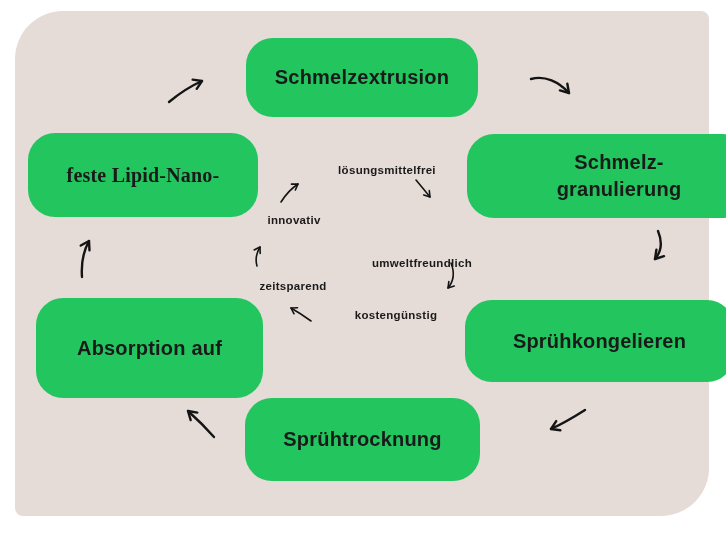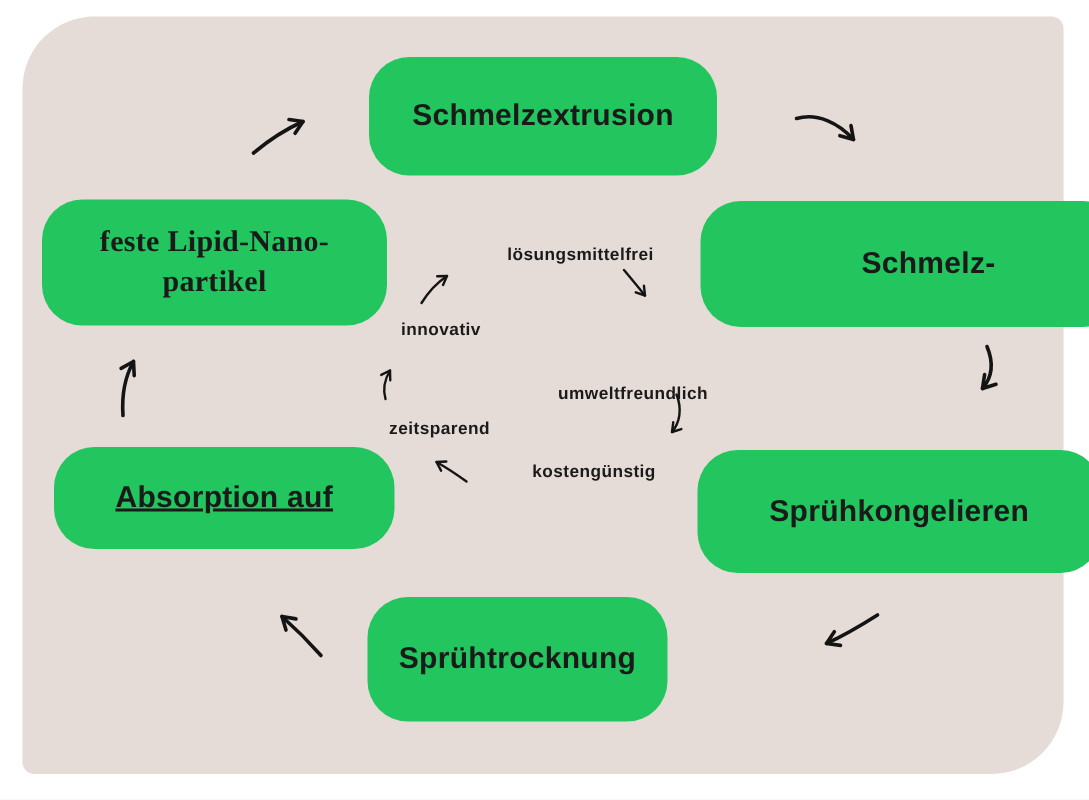--- a/index.html
+++ b/index.html
@@ -29,22 +29,22 @@
     text-align: center;
     color: #1a1a1a;
     font-weight: 700;
     font-size: 20px;
     line-height: 27px;
     letter-spacing: 0.2px;
   }
   #node-schmelzextrusion   { left: 246px; top: 38px;  width: 232px; height: 79px; }
   #node-schmelzgranulierung{ left: 467px; top: 134px; width: 260px; height: 84px; padding-left: 22px; }
   #node-spruehkongelieren  { left: 465px; top: 300px; width: 269px; height: 82px; }
-  #node-spruehtrocknung    { left: 245px; top: 398px; width: 200px; height: 83px; }
-  #node-absorption         { left: 36px;  top: 298px; width: 227px; height: 68px; text-decoration: underline; }
+  #node-spruehtrocknung    { left: 245px; top: 398px; width: 235px; height: 83px; }
+  #node-absorption         { left: 36px;  top: 298px; width: 227px; height: 100px; }
   #node-lipid              { left: 28px;  top: 133px; width: 230px; height: 84px; font-family: Liberation Serif, serif; }
   .inner-label {
     position: absolute;
     transform: translate(-50%, -50%);
     color: #1a1a1a;
     font-weight: 700;
     font-size: 11.5px;
     letter-spacing: 0.3px;
     white-space: nowrap;
   }
@@ -65,33 +65,33 @@
 <body>
 
 <div id="stage">
   <div id="panel"></div>
 
   <div class="node" id="node-schmelzextrusion">
     <span>Schmelzextrusion</span>
   </div>
   <div class="node" id="node-schmelzgranulierung">
     <span>Schmelz-</span>
+    <span>granulierung</span>
   </div>
   <div class="node" id="node-spruehkongelieren">
     <span>Sprühkongelieren</span>
   </div>
   <div class="node" id="node-spruehtrocknung">
     <span>Sprühtrocknung</span>
   </div>
   <div class="node" id="node-absorption">
     <span>Absorption auf</span>
   </div>
   <div class="node" id="node-lipid">
     <span>feste Lipid-Nano-</span>
-    <span>partikel</span>
   </div>
 
   <span class="inner-label" id="lbl-loesungsmittelfrei">lösungsmittelfrei</span>
   <span class="inner-label" id="lbl-umweltfreundlich">umweltfreundlich</span>
   <span class="inner-label" id="lbl-kostenguenstig">kostengünstig</span>
   <span class="inner-label" id="lbl-zeitsparend">zeitsparend</span>
   <span class="inner-label" id="lbl-innovativ">innovativ</span>
 
   <svg id="arrow-layer" width="726" height="533" viewBox="0 0 726 533">
     <defs>

